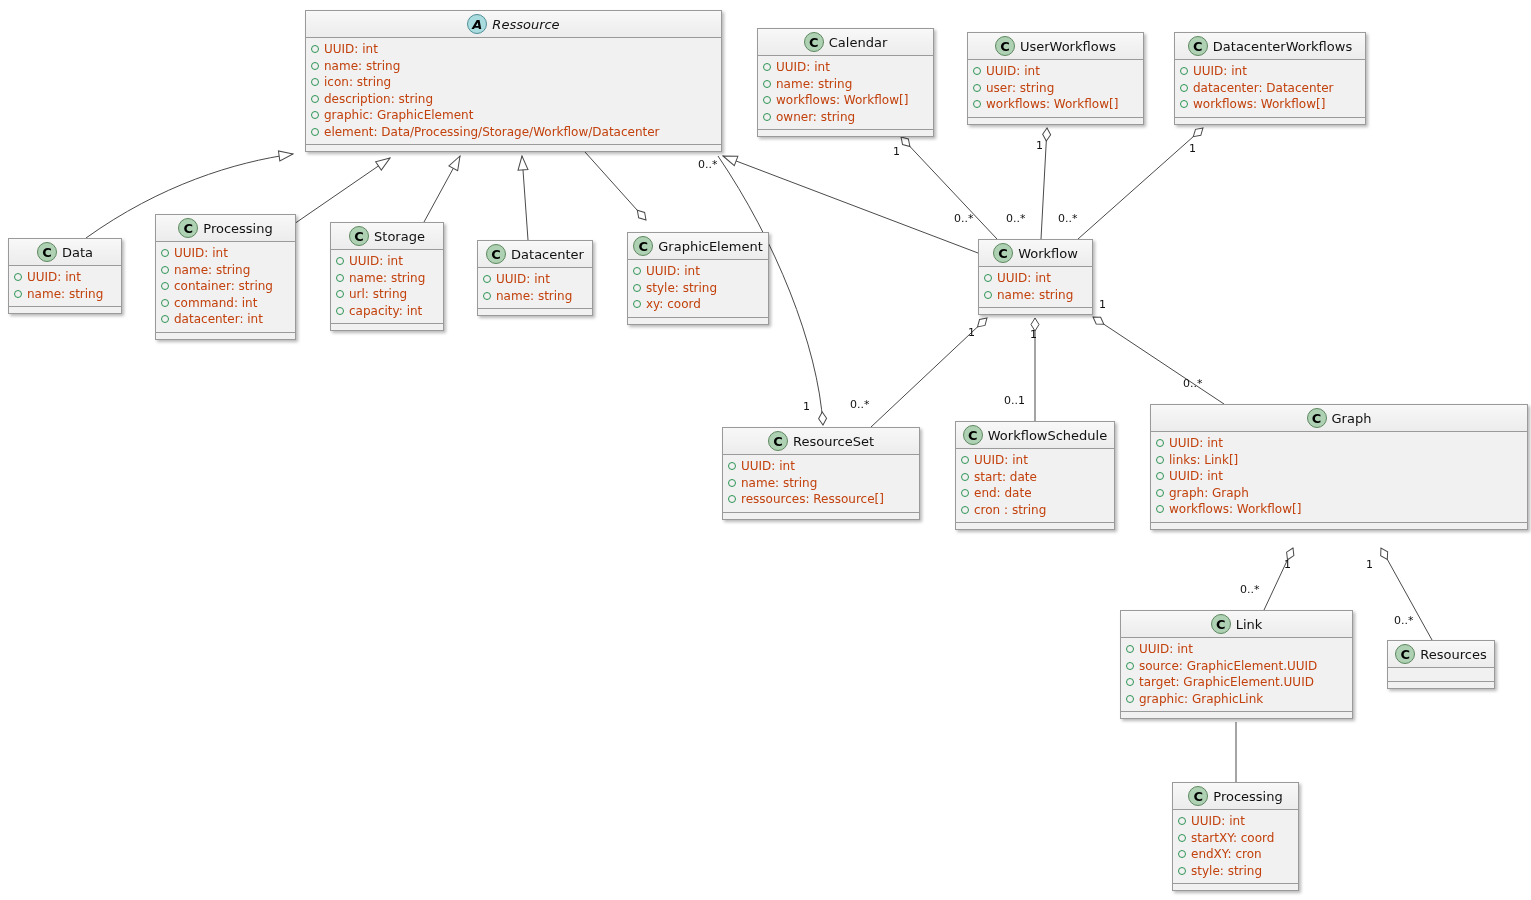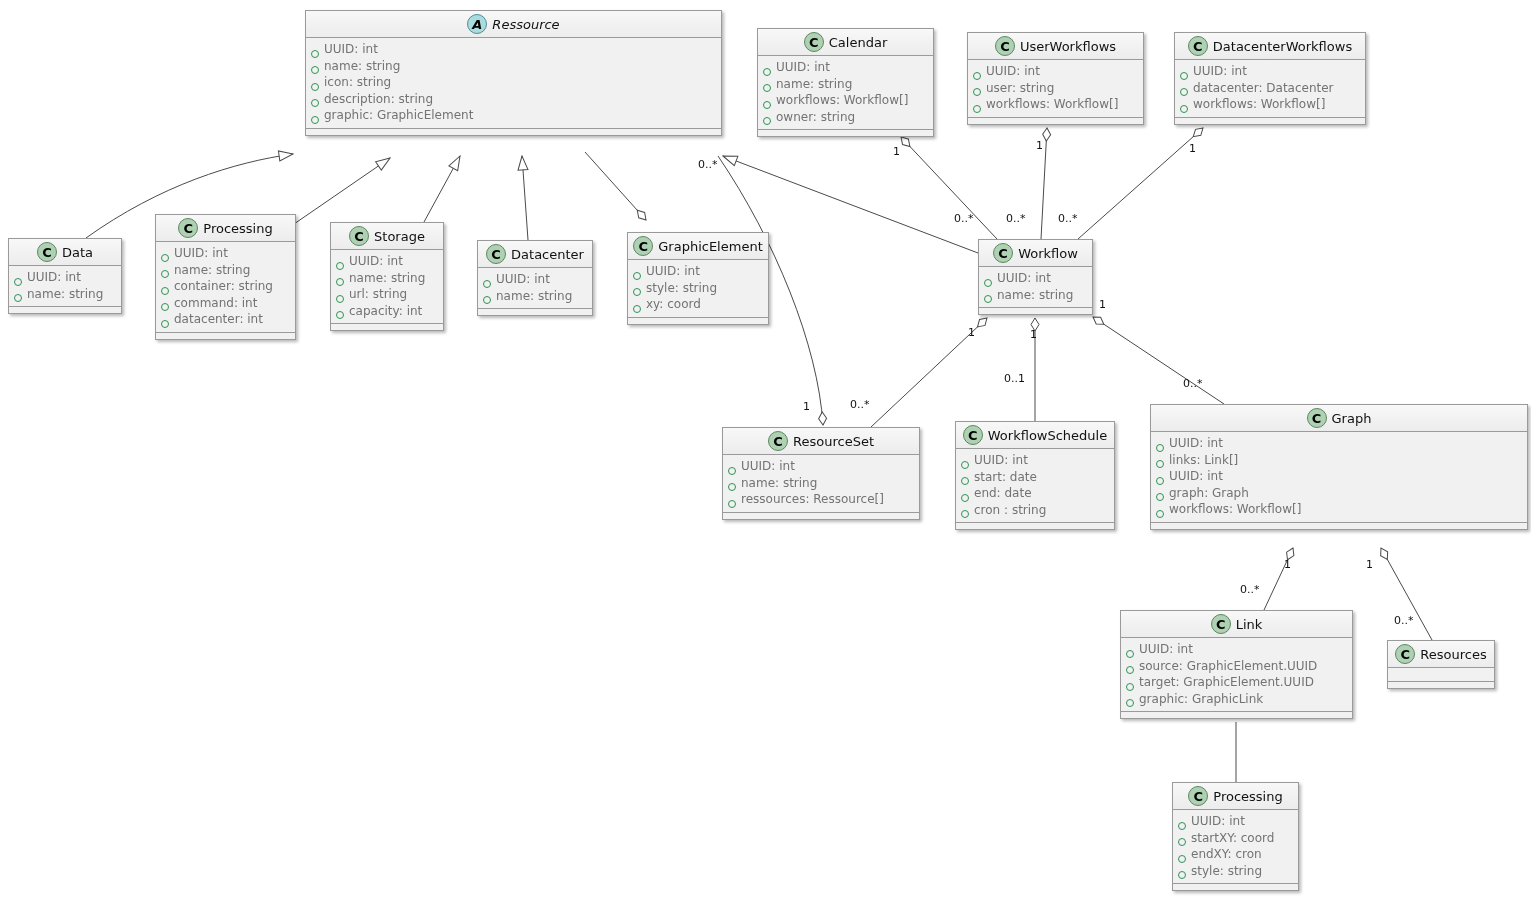--- a/index.html
+++ b/index.html
@@ -14,22 +14,22 @@
              background:linear-gradient(#f8f8f8,#ececec);font-size:13px;color:#111;
              white-space:nowrap;}
   .uml-title .tname{padding-top:1px;}
   .abstract-name{font-style:italic;}
   .circ{width:20px;height:20px;border-radius:50%;flex:0 0 20px;
         display:inline-flex;align-items:center;justify-content:center;
         font-size:13px;font-weight:bold;color:#000;box-sizing:border-box;}
   .circ.cls{background:#ADD1B2;border:1px solid #5E8760;}
   .circ.abs{background:#A9DCDF;border:1px solid #518E96;font-style:italic;}
   .uml-attrs{padding:3px 8px 4px 5px;border-bottom:1px solid #9a9a9a;min-height:6px;}
-  .attr{display:flex;align-items:flex-end;gap:5px;line-height:16.5px;height:16.5px;
-        font-size:12px;color:#737373;white-space:nowrap;}
+  .attr{display:flex;align-items:center;gap:5px;line-height:16.5px;height:16.5px;
+        font-size:12px;color:#c2410c;white-space:nowrap;}
   .bullet{width:6px;height:6px;border-radius:50%;border:1.5px solid #2E9455;
           background:#F1F1F1;flex:0 0 6px;box-sizing:content-box;}
   .uml-methods{height:6px;}
 
   .mult{position:absolute;font-size:11px;color:#111;white-space:nowrap;}
 
   
   #c-ressource{left:305px;top:10px;width:415px}
   #c-calendar{left:757px;top:28px;width:175px}
   #c-userworkflows{left:967px;top:32px;width:175px}
@@ -46,21 +46,21 @@
   #c-link{left:1120px;top:610px;width:231px}
   #c-resources{left:1387px;top:640px;width:106px}
   #c-graphiclink{left:1172px;top:782px;width:125px}
 
   
   #m6p{left:698px;top:158px}   #m6w{left:803px;top:400px}
   #m7w{left:893px;top:145px}   #m7p{left:954px;top:212px}
   #m8w{left:1036px;top:139px}  #m8p{left:1006px;top:212px}
   #m9w{left:1189px;top:142px}  #m9p{left:1058px;top:212px}
   #m10w{left:968px;top:326px}  #m10p{left:850px;top:398px}
-  #m11w{left:1030px;top:328px} #m11p{left:1004px;top:372px}
+  #m11w{left:1030px;top:328px} #m11p{left:1004px;top:394px}
   #m12w{left:1099px;top:298px} #m12p{left:1183px;top:377px}
   #m13w{left:1284px;top:558px} #m13p{left:1240px;top:583px}
   #m14w{left:1366px;top:558px} #m14p{left:1394px;top:614px}
 </style>
 </head>
 <body>
 
 <div id="canvas">
 
   <svg id="edges" viewBox="0 0 1531 900" xmlns="http://www.w3.org/2000/svg">
@@ -111,20 +111,24 @@
           <span>icon: string</span>
         </div>
         <div class="attr">
           <span class="bullet"></span>
           <span>description: string</span>
         </div>
         <div class="attr">
           <span class="bullet"></span>
           <span>graphic: GraphicElement</span>
         </div>
+        <div class="attr">
+          <span class="bullet"></span>
+          <span>element: Data/Processing/Storage/Workflow/Datacenter</span>
+        </div>
       </div>
     <div class="uml-methods"></div>
   </div>
 
   <div class="uml-class" id="c-calendar">
     <div class="uml-title">
       <span class="circ cls">C</span>
       <span class="tname">Calendar</span>
     </div>
     <div class="uml-attrs">

